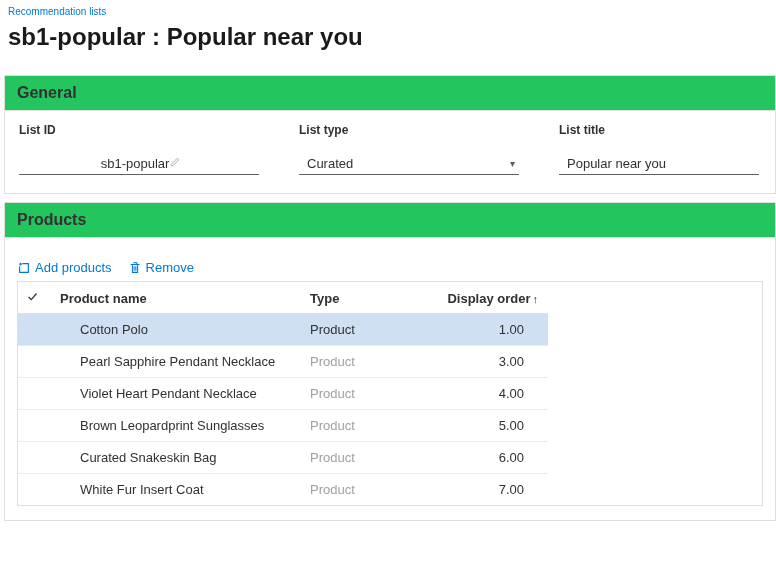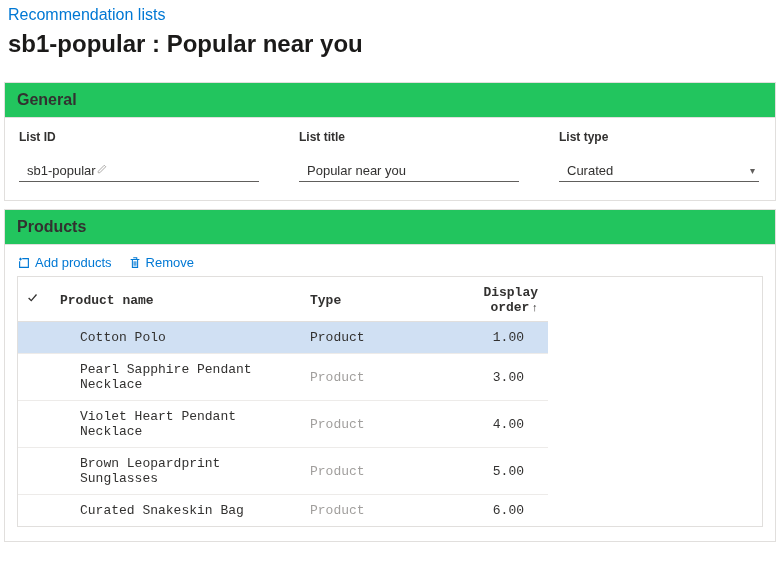--- a/index.html
+++ b/index.html
@@ -5,21 +5,21 @@
     * { box-sizing: border-box; margin: 0; padding: 0; }
     body {
       font-family: "Segoe UI", Arial, sans-serif;
       background: #fff;
       color: #323130;
       font-size: 13px;
       width: 776px;
     }
     .breadcrumb {
       color: #0078d4;
-      font-size: 16px;
+      font-size: 10px;
       padding: 6px 8px 4px 8px;
       cursor: pointer;
     }
     .page-title {
       font-size: 24px;
       font-weight: 600;
       padding: 2px 8px 16px 8px;
       color: #1b1a19;
     }
     .section {
@@ -60,21 +60,21 @@
       padding: 3px 4px 3px 8px;
       font-family: inherit;
       color: #323130;
       display: flex;
       align-items: center;
       justify-content: space-between;
     }
     .field-input.editable {
       display: flex;
       align-items: center;
-      justify-content: flex-start;
+      justify-content: center;
     }
     .pencil {
       color: #a19f9d;
       cursor: pointer;
     }
     .chev {
       color: #605e5c;
       font-size: 10px;
     }
     .toolbar {
@@ -82,26 +82,26 @@
       gap: 16px;
       padding: 10px 12px 6px 12px;
     }
     .tool-btn {
       display: inline-flex;
       align-items: center;
       gap: 4px;
       color: #0078d4;
       font-size: 13px;
       cursor: pointer;
+      margin-top: 12px;
     }
     .tool-btn svg { width: 14px; height: 14px; }
     .grid-wrap {
       margin: 0 12px 14px 12px;
       border: 1px solid #e1dfdd;
-      font-family: Liberation Mono, monospace;
     }
     table {
       border-collapse: collapse;
       width: 530px;
       font-size: 13px;
     }
     thead th {
       text-align: left;
       font-weight: 600;
       padding: 8px 10px 6px 10px;
@@ -136,30 +136,30 @@
       <div class="field-input editable">
         <span>sb1-popular</span>
         <span class="pencil">
           <svg viewBox="0 0 16 16" width="12" height="12" fill="none" stroke="currentColor" stroke-width="1.2">
               <path d="M3 13 L3 11 L11 3 L13 5 L5 13 Z"></path>
             </svg>
         </span>
       </div>
     </div>
     <div class="form-field">
-      <div class="field-label">List title</div>
-      <div class="field-input">
-        <span>Popular near you</span>
-      </div>
-    </div>
-    <div class="form-field">
       <div class="field-label">List type</div>
       <div class="field-dropdown">
         <span>Curated</span>
         <span class="chev">▾</span>
+      </div>
+    </div>
+    <div class="form-field">
+      <div class="field-label">List title</div>
+      <div class="field-input">
+        <span>Popular near you</span>
       </div>
     </div>
   </div>
 </div>
 
 <div class="section">
   <div class="section-header">Products</div>
   <div class="toolbar">
     <span class="tool-btn">
       <svg viewBox="0 0 16 16">
@@ -214,16 +214,22 @@
             <td class="name">Brown Leopardprint Sunglasses</td>
             <td class="type">Product</td>
             <td class="num">5.00</td>
           </tr>
           <tr>
             <td></td>
             <td class="name">Curated Snakeskin Bag</td>
             <td class="type">Product</td>
             <td class="num">6.00</td>
           </tr>
+          <tr>
+            <td></td>
+            <td class="name">White Fur Insert Coat</td>
+            <td class="type">Product</td>
+            <td class="num">7.00</td>
+          </tr>
         </tbody>
     </table>
   </div>
 </div>
 
 </body></html>

